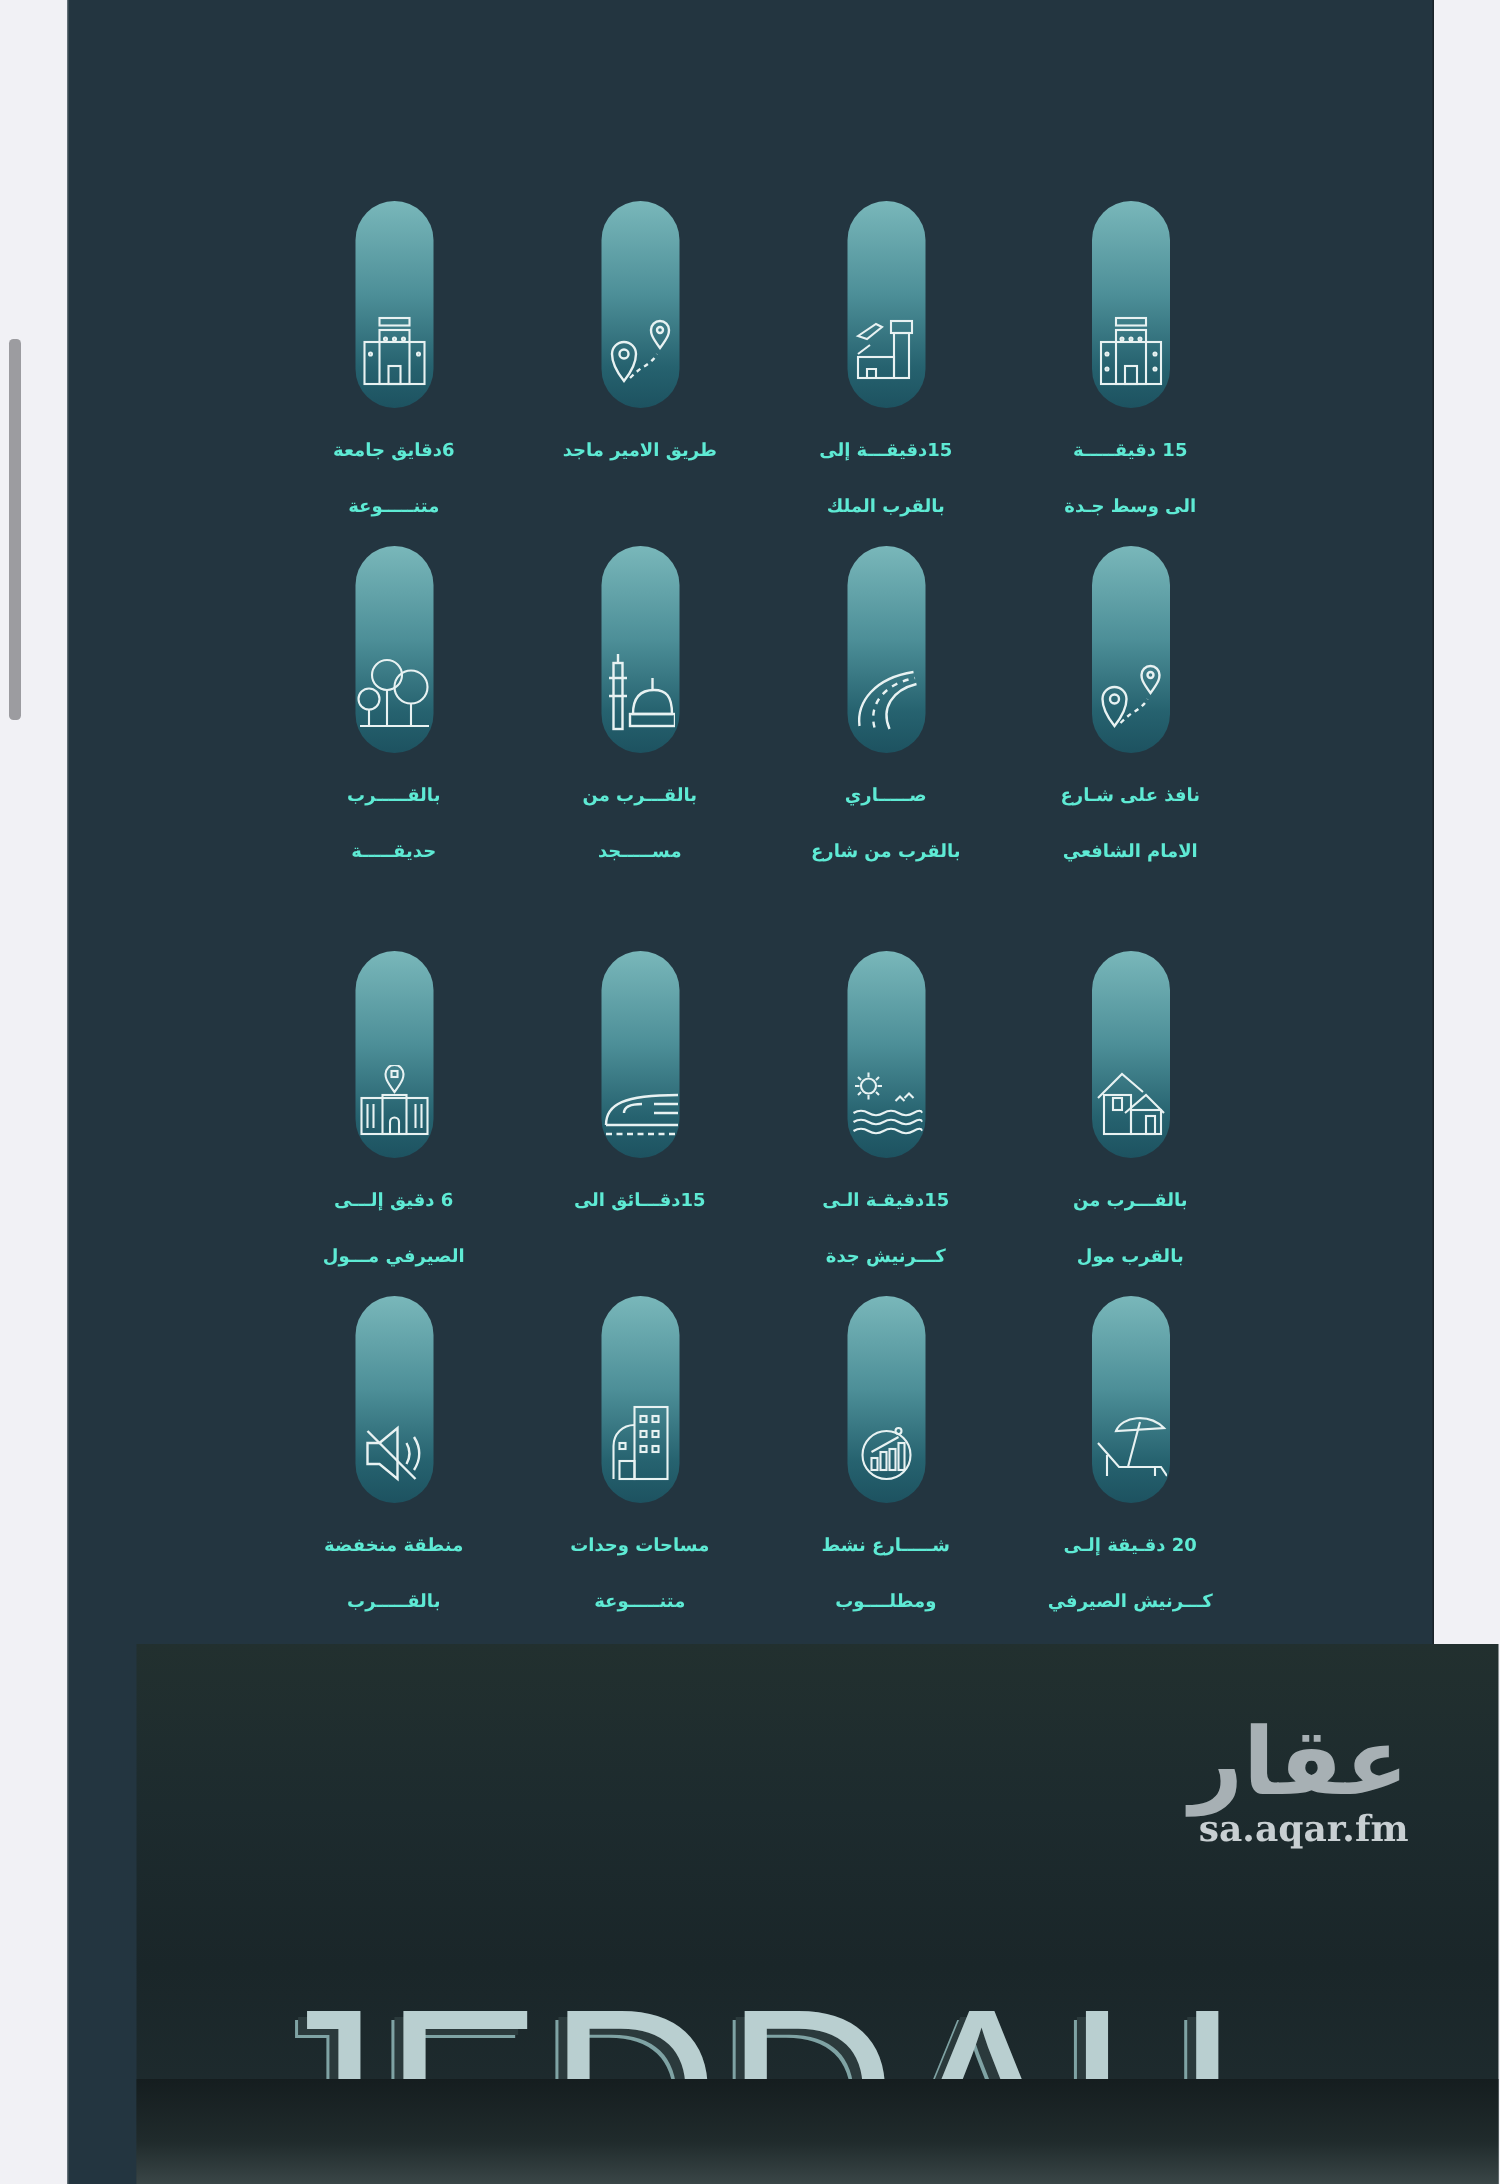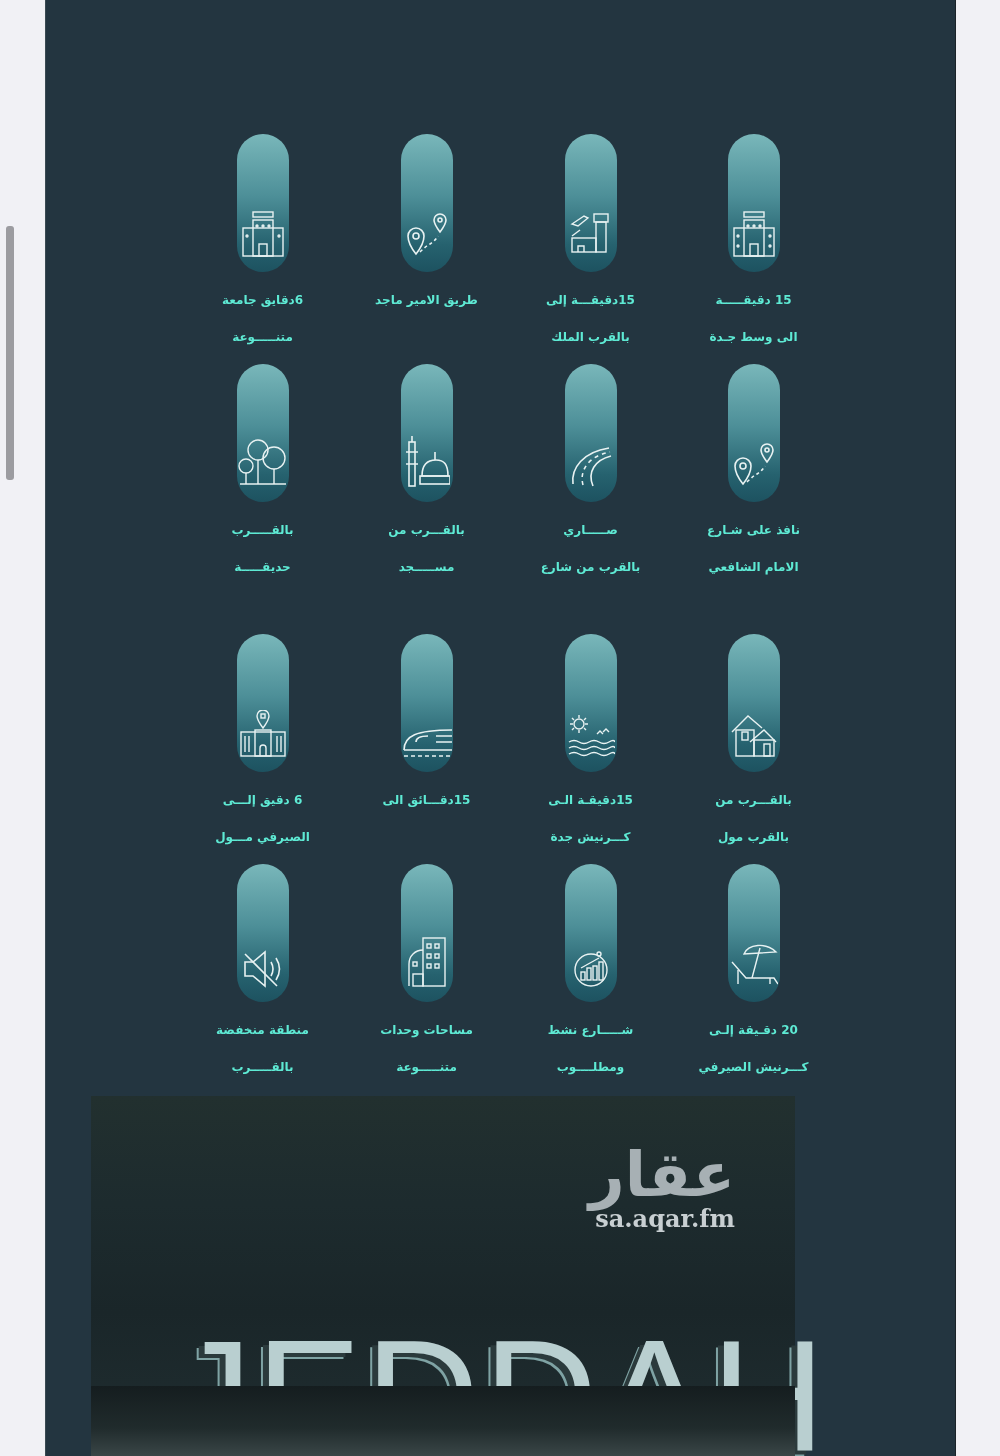--- a/index.html
+++ b/index.html
@@ -30,21 +30,21 @@
     display:flex; align-items:flex-end; justify-content:center;
   }
   .pill svg { margin-bottom:14px; }
   .label {
     position:absolute; left:0; width:100%; top:148px;
     direction:rtl; text-align:center;
     color:#5eead4; font-size:12px; font-weight:bold; line-height:37px;
     white-space:nowrap;
   }
   .photo {
-    position:absolute; left:45px; top:1096px; width:704px; height:360px;
+    position:absolute; left:45px; top:1096px; width:908px; height:360px;
     background:linear-gradient(180deg,#22302f 0%,#1d2b2e 30%,#1a2629 60%,#1e2b2e 85%,#2c3a3c 100%);
   }
   .logo-ar {
     position:absolute; right:60px; top:42px; color:#a7b0b4;
     font-size:62px; font-weight:bold; direction:rtl; letter-spacing:2px;
     font-family:"DejaVu Sans", sans-serif;
   }
   .logo-url {
     position:absolute; right:60px; top:108px; color:#c8cfd2;
     font-size:24px; font-weight:bold;

